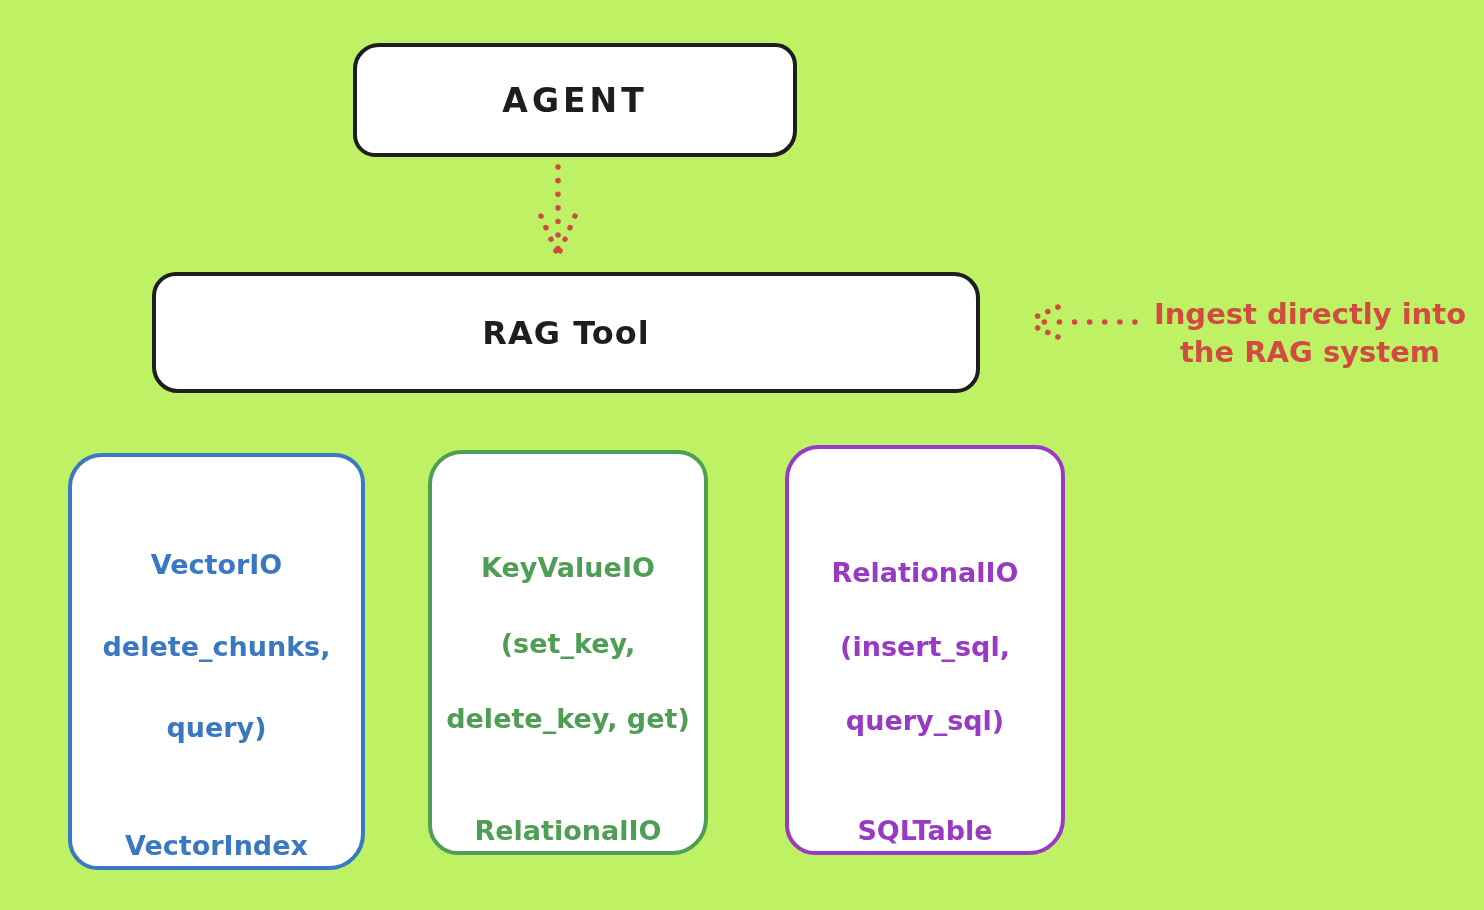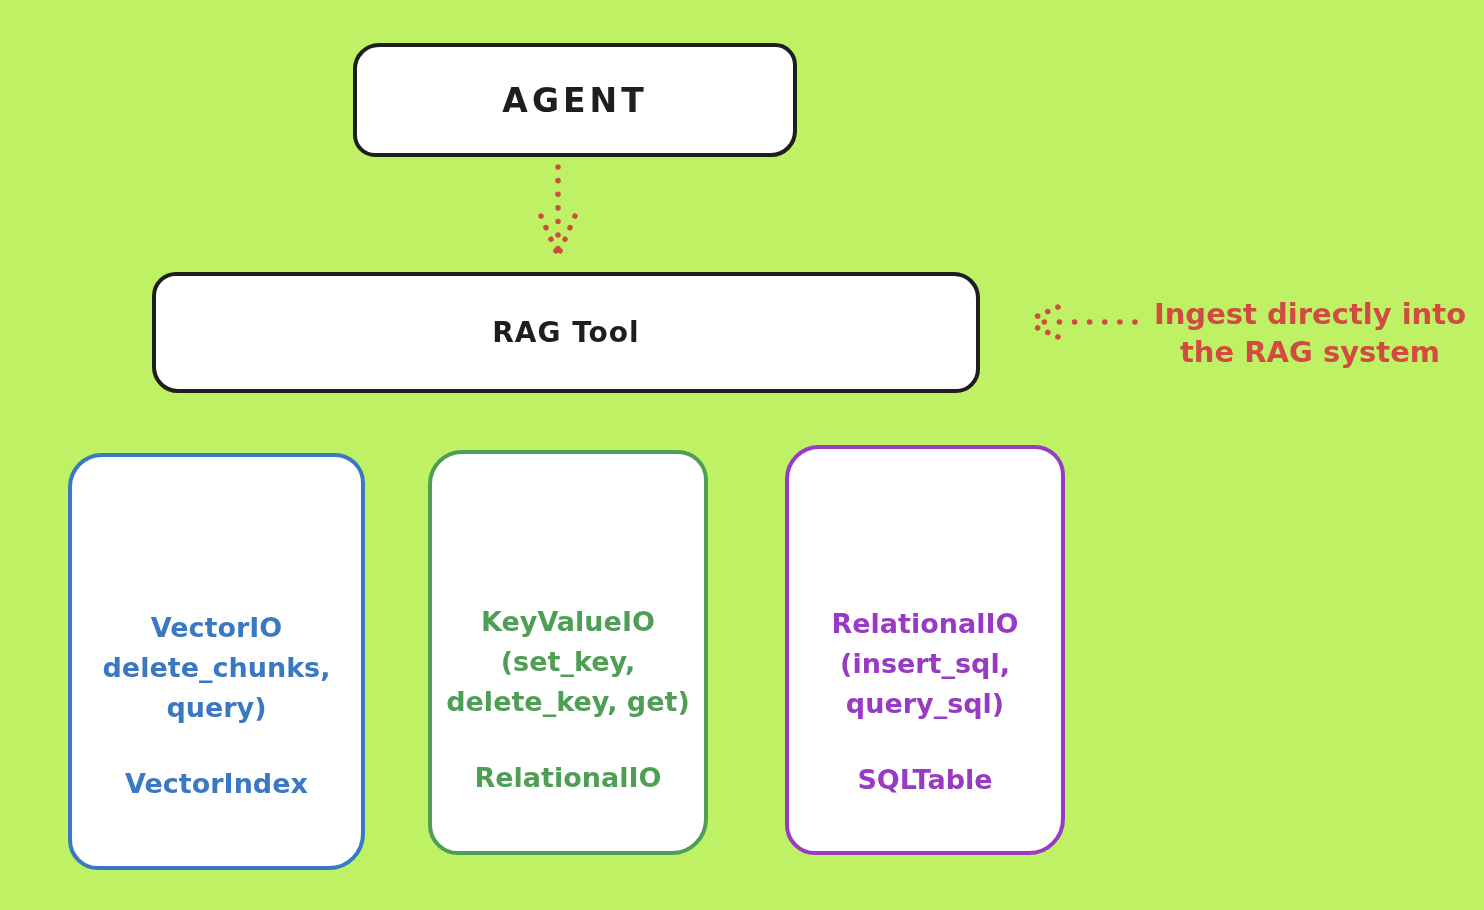--- a/index.html
+++ b/index.html
@@ -37,31 +37,31 @@
     font-size: 33px;
     font-weight: 700;
     letter-spacing: 4px;
   }
   .rag-box {
     left: 152px; top: 272px;
     width: 828px; height: 121px;
     border-radius: 24px 26px 24px 26px;
   }
   .rag-box .label {
-    font-size: 28px;
+    font-size: 32px;
     font-weight: 600;
     letter-spacing: 1px;
   }
   
   .storage-box {
     border: 4px solid var(--c, #333);
     color: var(--c, #333);
     border-radius: 34px 30px 36px 30px;
     flex-direction: column;
-    justify-content: center;
+    justify-content: space-between;
     align-items: center;
     text-align: center;
     font-weight: 700;
     font-size: 27px;
     line-height: 40px;
   }
   .box-vector   { left: 68px;  top: 453px; width: 297px; height: 417px; padding-top: 88px; }
   .box-keyvalue { left: 428px; top: 450px; width: 280px; height: 405px; padding-top: 94px; }
   .box-relational { left: 785px; top: 445px; width: 280px; height: 410px; padding-top: 104px; }
   .index-label { margin-top: 36px; }

